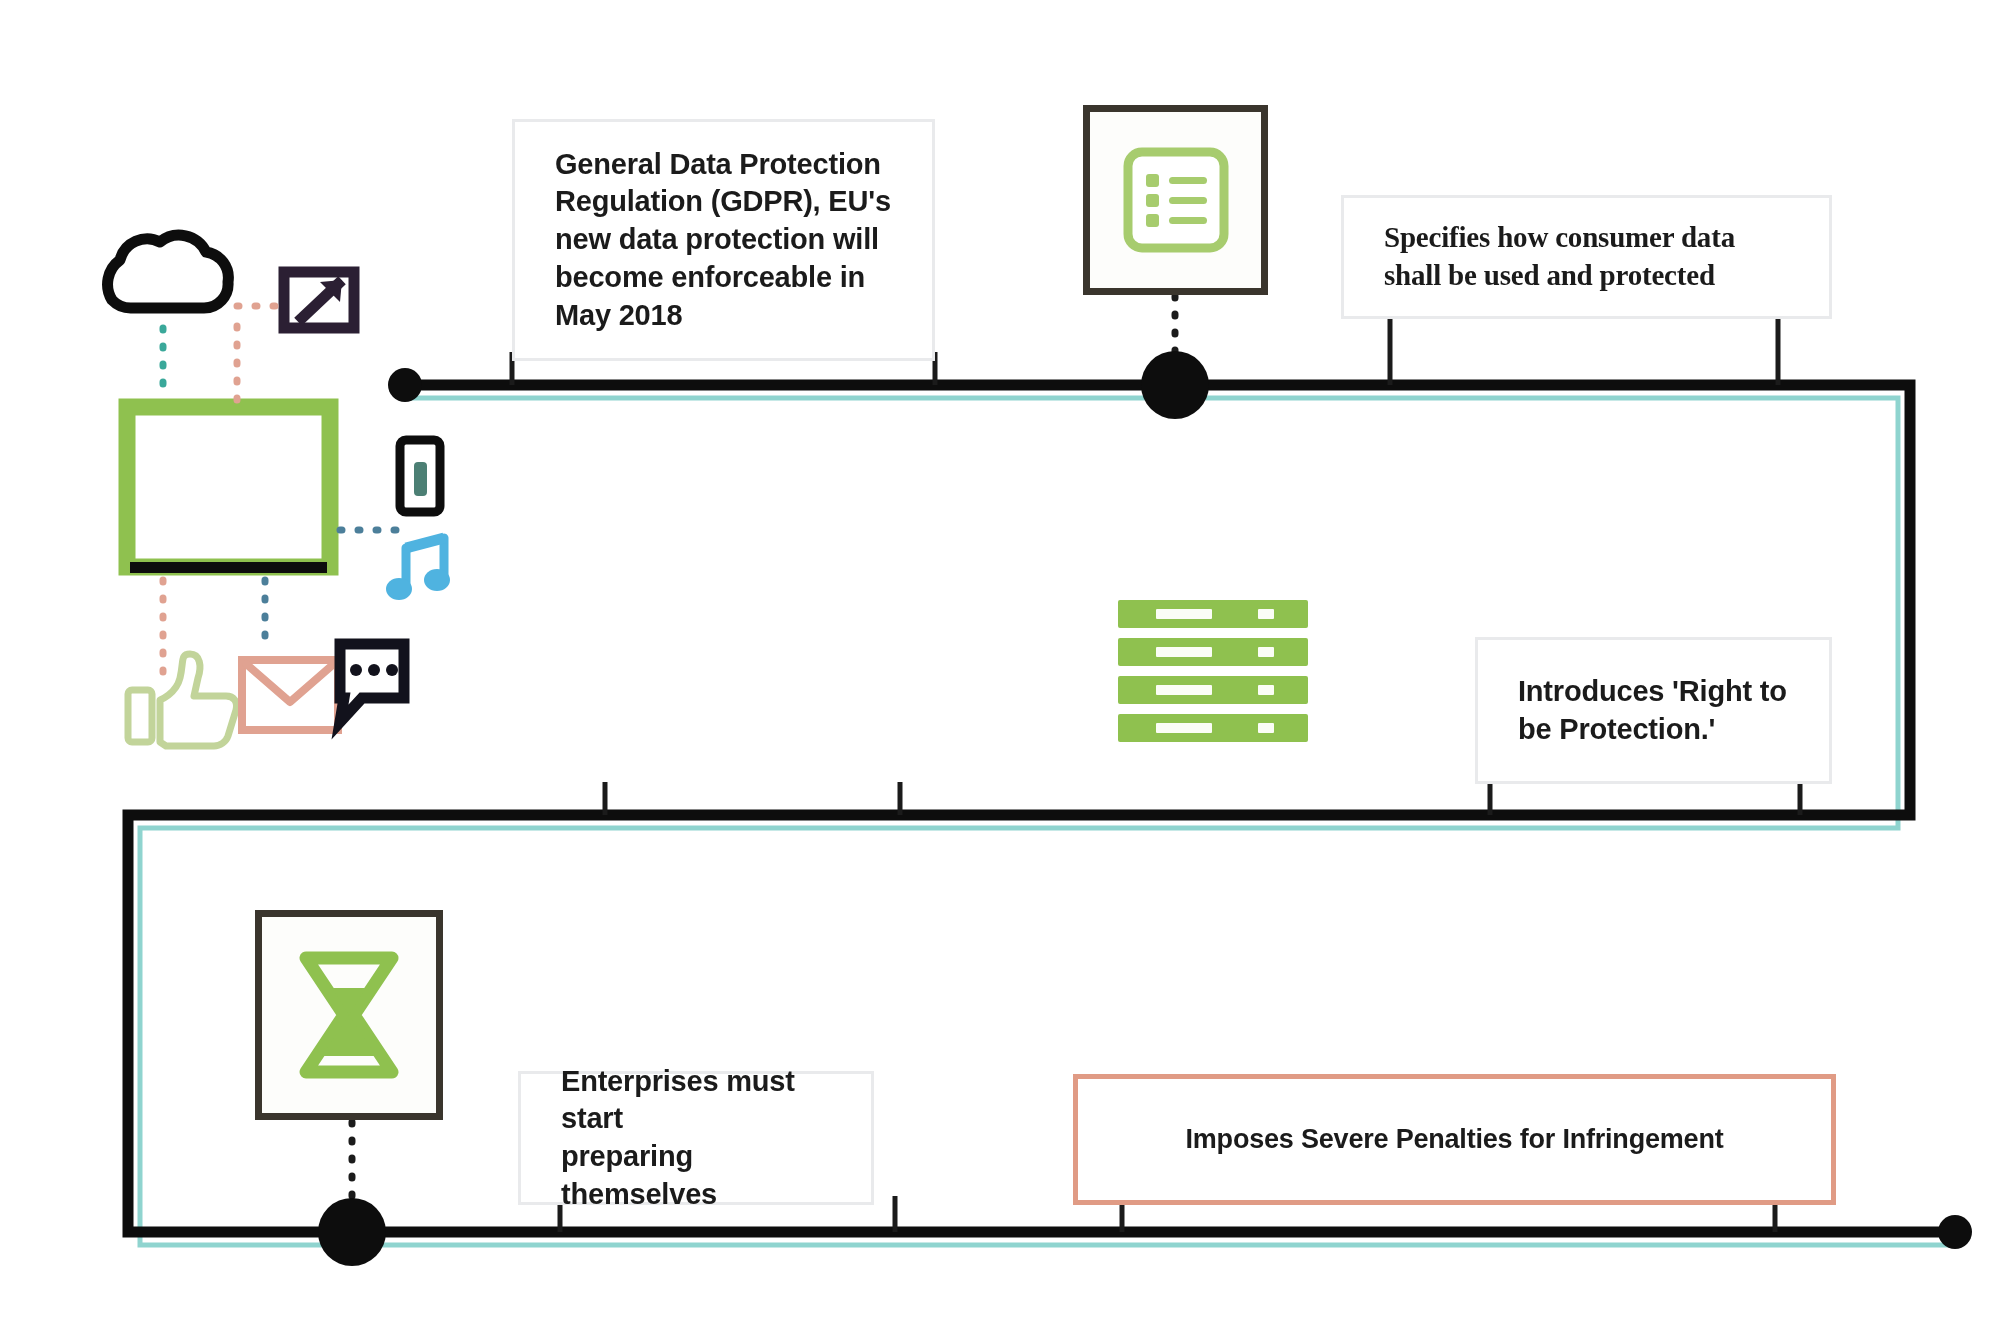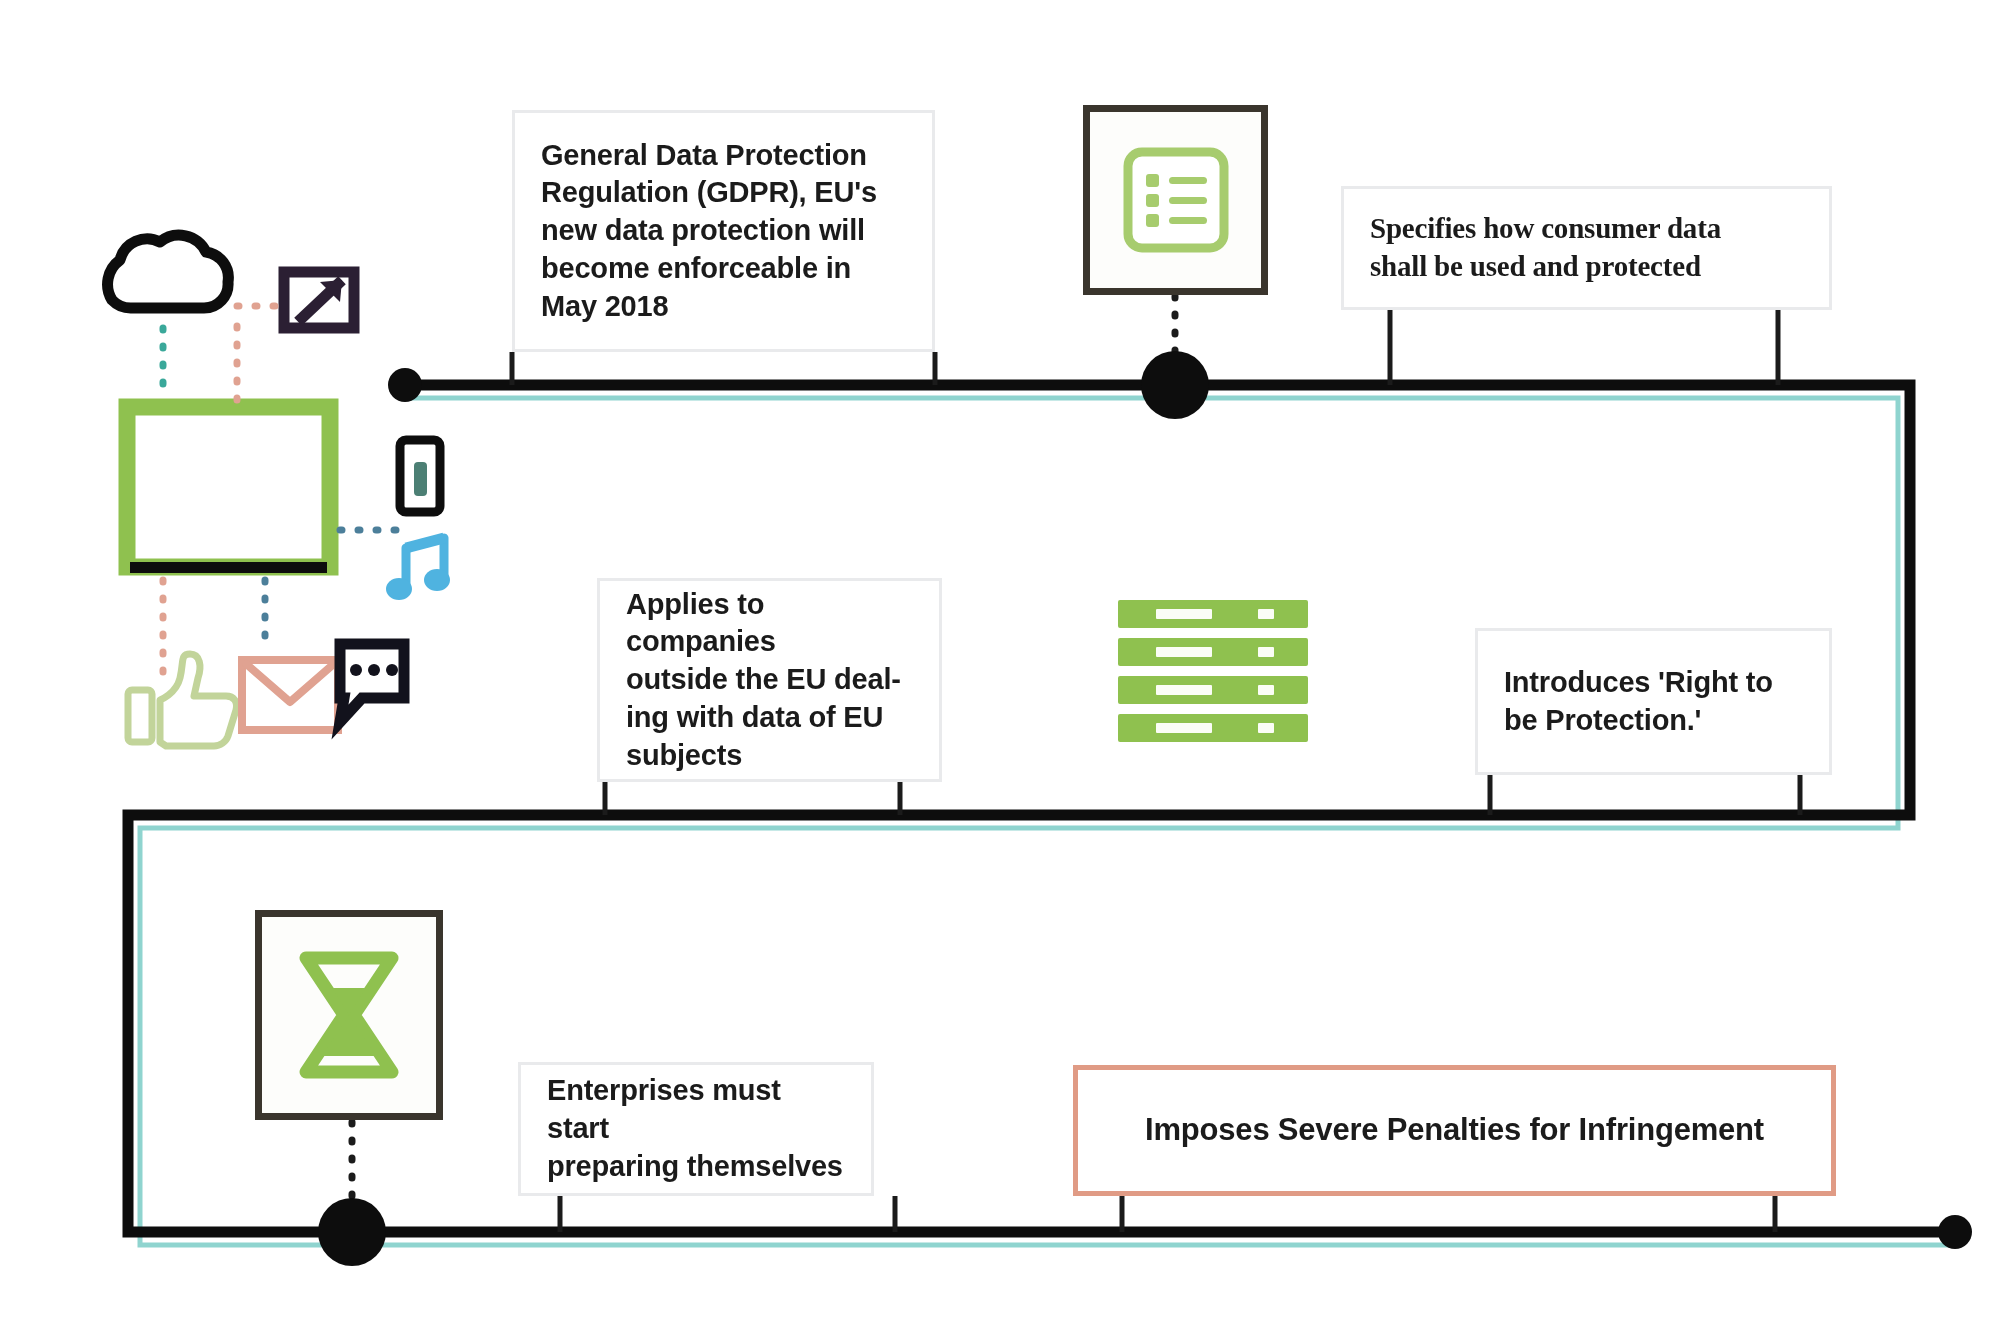--- a/index.html
+++ b/index.html
@@ -13,36 +13,37 @@
   #stage{position:absolute;left:0;top:0;width:2016px;height:1344px;}
   svg.layer{position:absolute;left:0;top:0;width:2016px;height:1344px;pointer-events:none;}
 
   .callout{
     position:absolute;
     background:#ffffff;
     border:3px solid #e9eaec;
     box-sizing:border-box;
     display:flex;
     align-items:center;
-    padding:14px 26px;
+    padding:14px 40px;
+    margin-top:9px;
   }
   .callout .txt{
     font-weight:bold;
     color:#1b1b1b;
     font-size:29px;
     line-height:1.30;
     letter-spacing:-0.2px;
     white-space:pre-line;
   }
   .callout.accent{
     border:5px solid #e09b85;
     justify-content:center;
     text-align:center;
   }
-  .callout.accent .txt{font-size:31px;}
+  .callout.accent .txt{font-size:27px;}
 
   .iconframe{
     position:absolute;
     background:#fdfdfb;
     box-sizing:border-box;
     border:7px solid #3a352d;
     display:flex;align-items:center;justify-content:center;
   }
 </style>
 </head>
@@ -183,26 +184,20 @@
 new data protection will
 become enforceable in
 May 2018</div>
   </div>
 
   <div class="callout" style="left:1341px;top:186px;width:491px;height:124px;font-family:Liberation Serif, serif;">
     <div class="txt">Specifies how consumer data
 shall be used and protected</div>
   </div>
 
-  <div class="callout" style="left:597px;top:578px;width:345px;height:204px;">
-    <div class="txt">Applies to companies
-outside the EU deal-
-ing with data of EU
-subjects</div>
-  </div>
 
   <div class="callout" style="left:1475px;top:628px;width:357px;height:147px;">
     <div class="txt">Introduces 'Right to
 be Protection.'</div>
   </div>
 
   <div class="callout" style="left:518px;top:1062px;width:356px;height:134px;">
     <div class="txt">Enterprises must start
 preparing themselves</div>
   </div>

